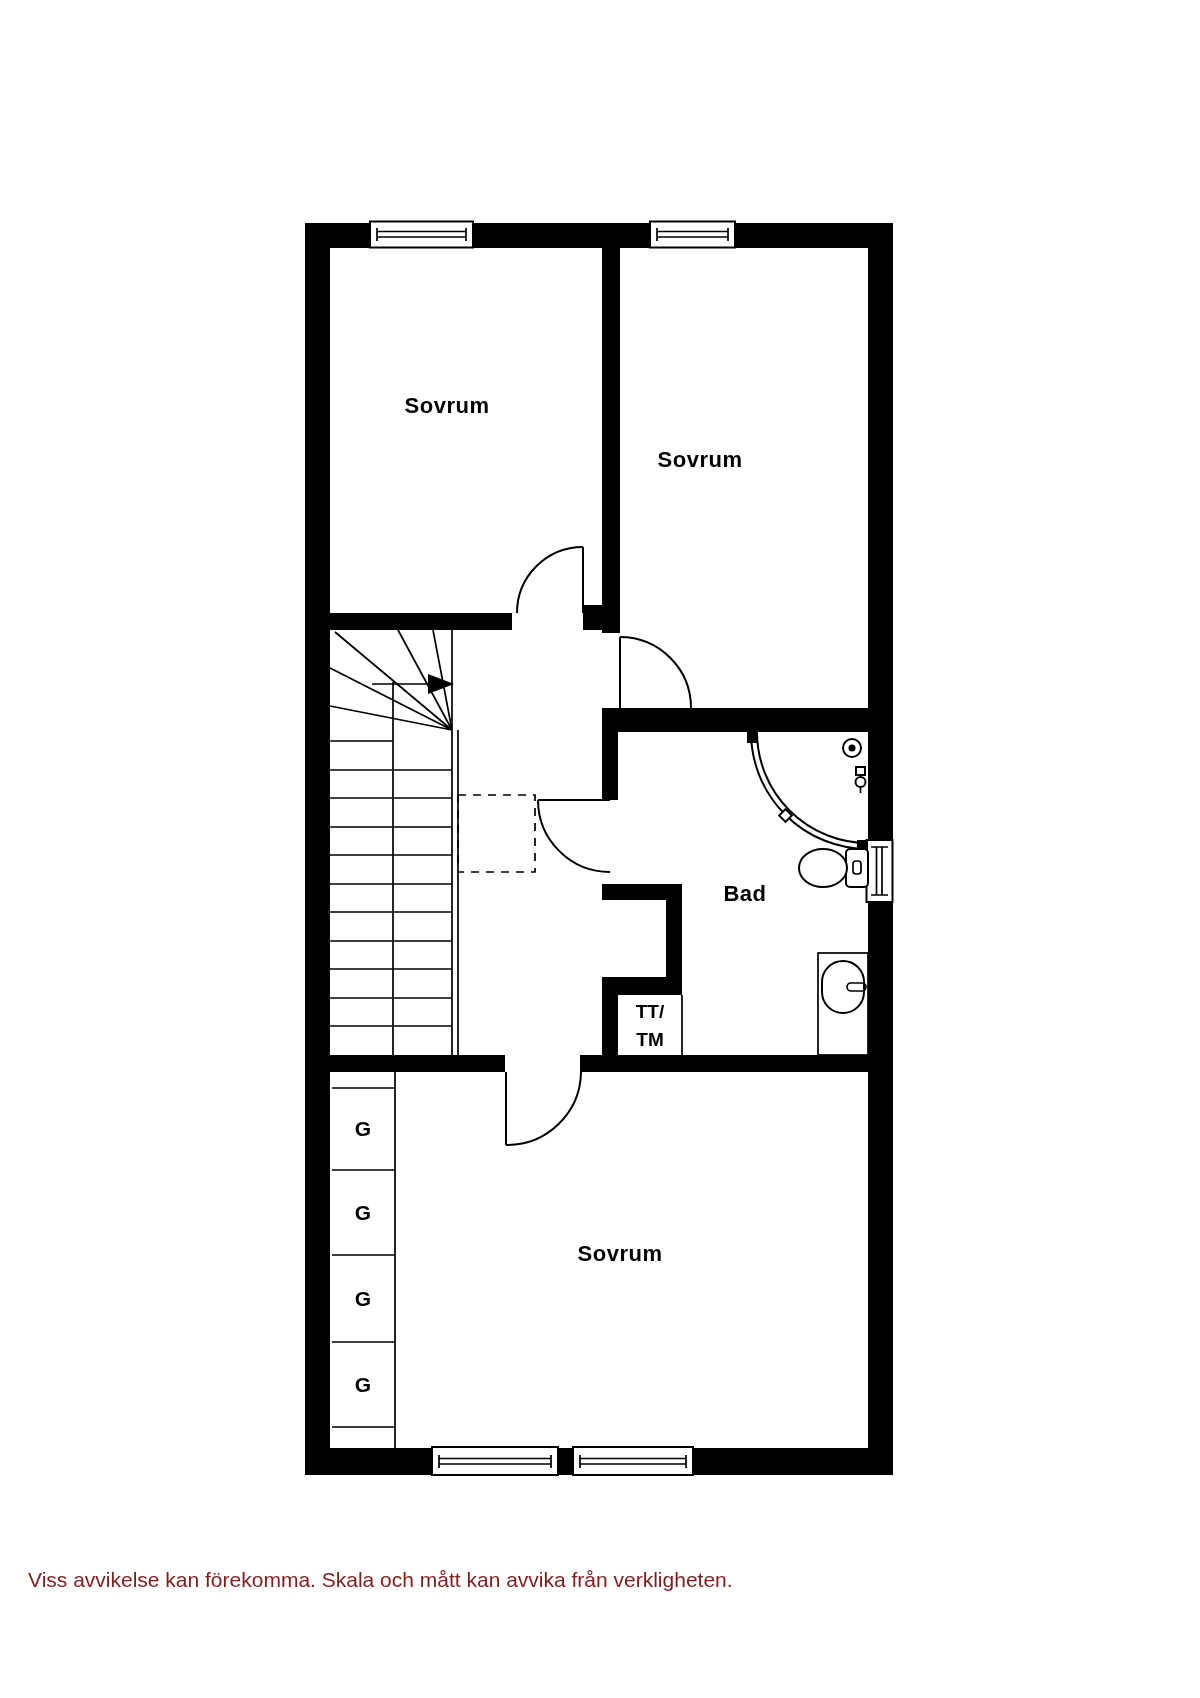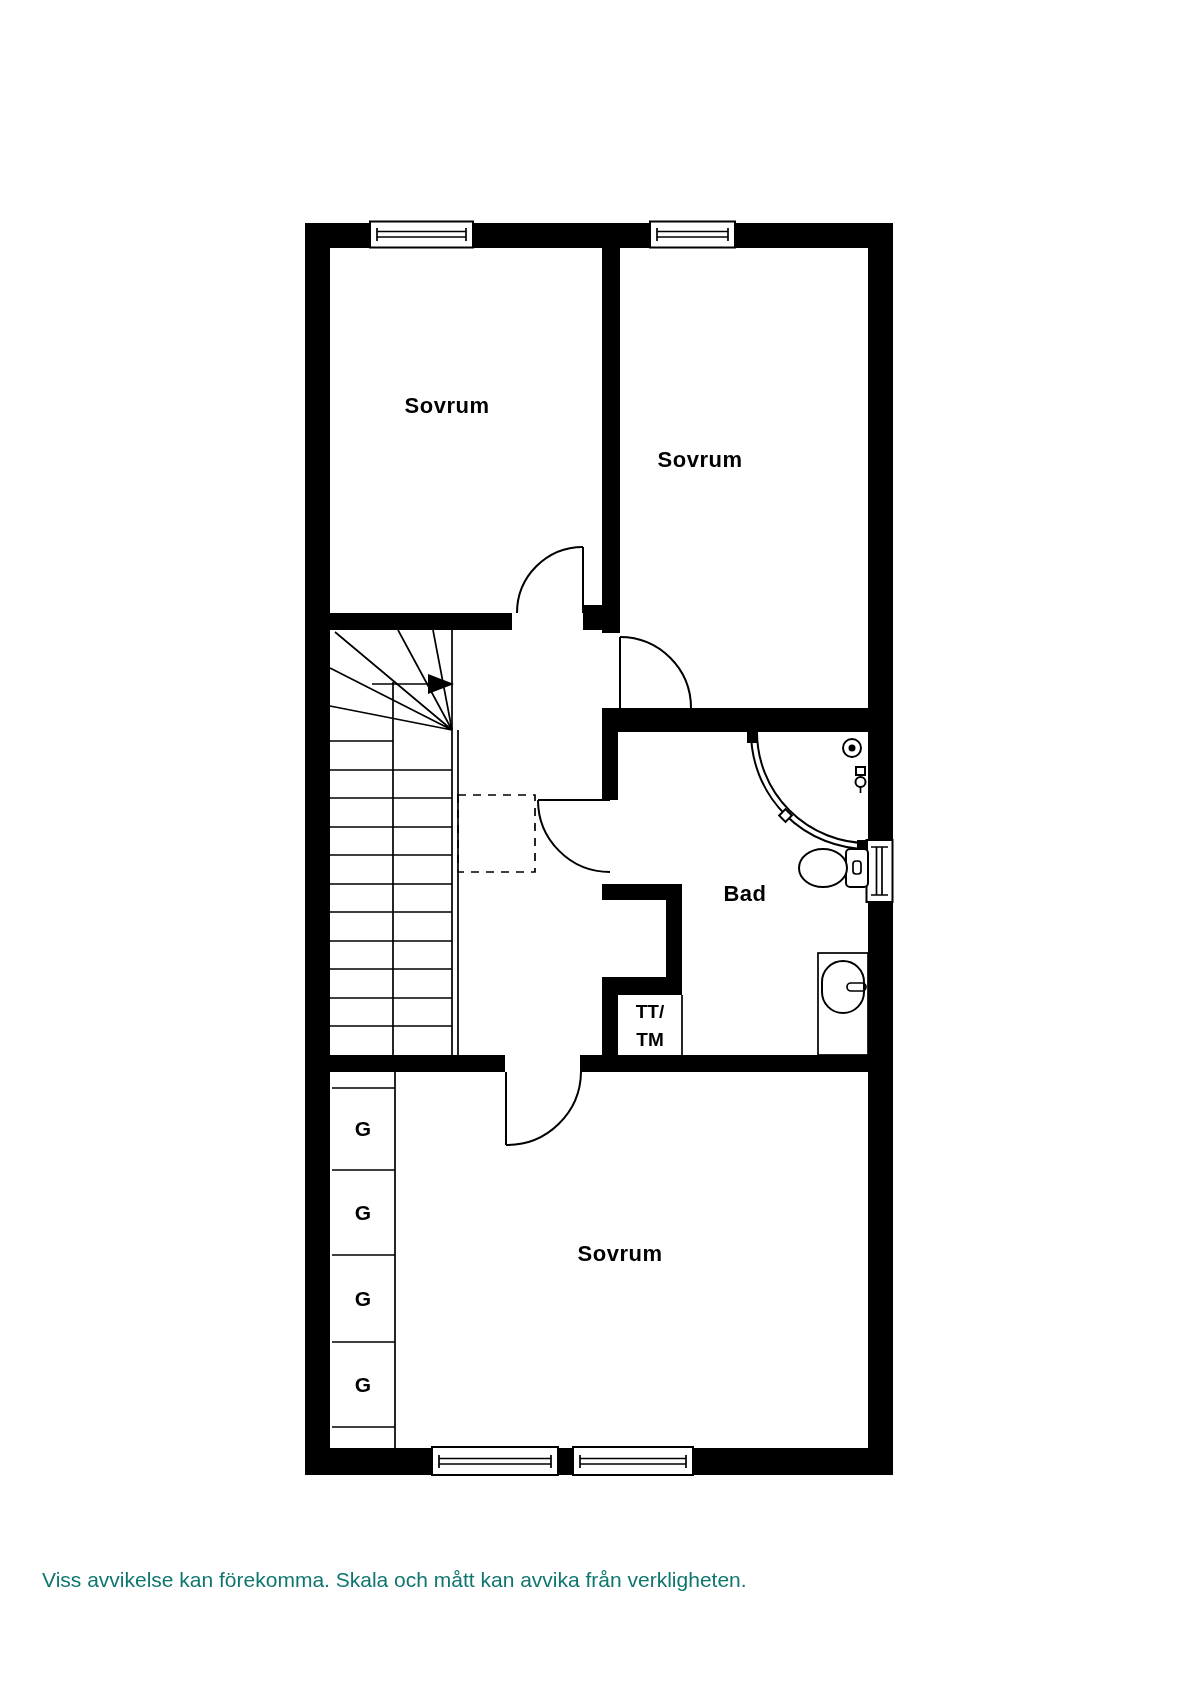--- a/index.html
+++ b/index.html
@@ -10,22 +10,22 @@
   .ln{fill:none;stroke:#000000;stroke-width:2;}
   .thin{fill:none;stroke:#000000;stroke-width:1.7;}
   .wfill{fill:#ffffff;stroke:#000000;stroke-width:2;}
   .dash{fill:none;stroke:#000000;stroke-width:1.7;stroke-dasharray:8 7;}
   .roomlabel{font-family:"Liberation Sans",sans-serif;font-weight:bold;font-size:22px;
              fill:#000000;text-anchor:middle;letter-spacing:0.5px;}
   .smalllabel{font-family:"Liberation Sans",sans-serif;font-weight:bold;font-size:19px;
              fill:#000000;text-anchor:middle;}
   .glabel{font-family:"Liberation Sans",sans-serif;font-weight:bold;font-size:21px;
              fill:#000000;text-anchor:middle;}
-  .footer{position:absolute;left:28px;top:1568px;font-size:21px;color:#0f766e;
-          font-family:"Liberation Sans",sans-serif;margin-left:14px;}
+  .footer{position:absolute;left:28px;top:1568px;font-size:21px;color:#7f1d1d;
+          font-family:"Liberation Sans",sans-serif;}
 </style>
 </head>
 <body>
 
 <div class="page">
 <svg width="1200" height="1698" viewBox="0 0 1200 1698">
 
   <g>
     <rect class="w" x="305" y="223" width="588" height="25"></rect>
     <rect class="w" x="305" y="223" width="25" height="1252"></rect>

